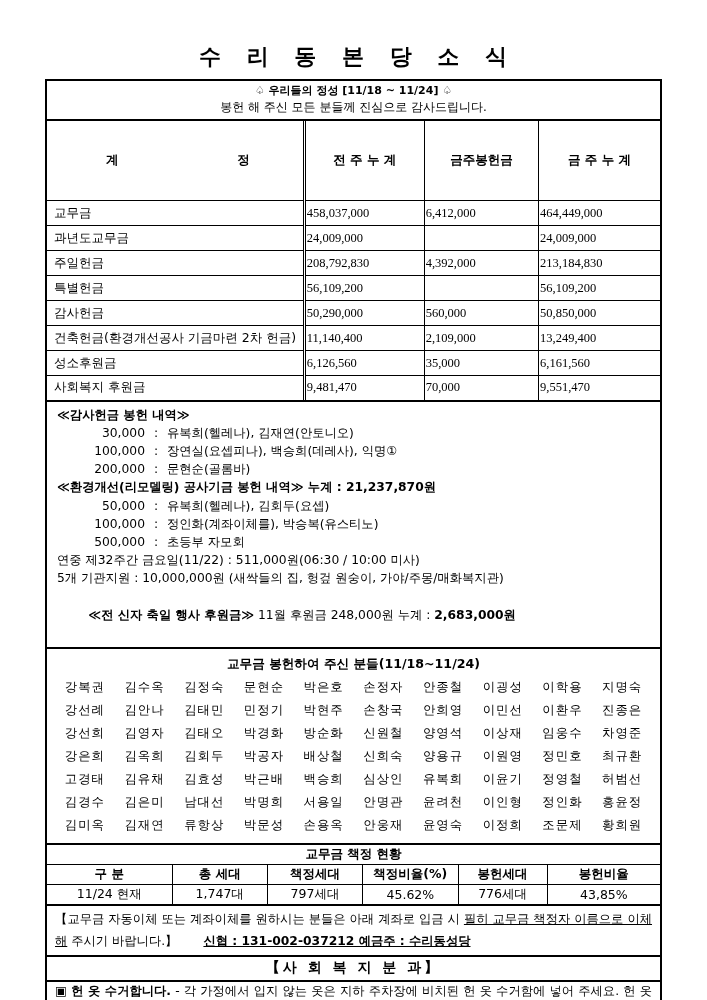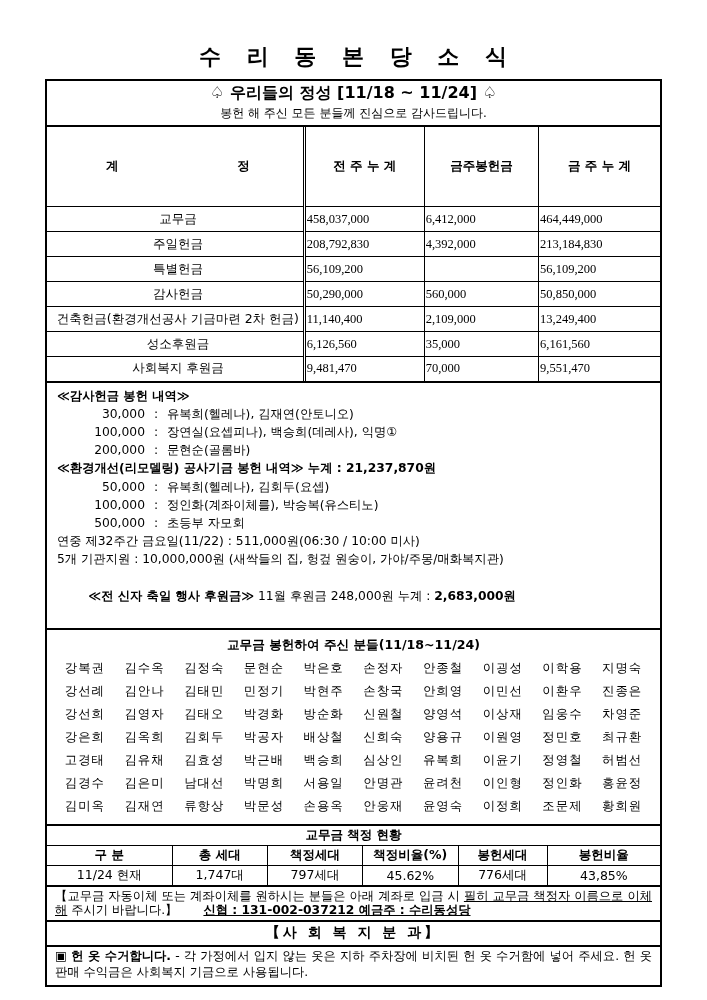--- a/index.html
+++ b/index.html
@@ -12,33 +12,33 @@
   .page-title {
     position:absolute; top:42px; left:4px; width:100%;
     text-align:center; font-size:22px; font-weight:bold; letter-spacing:9px;
   }
   .content { position:absolute; left:45px; top:79px; width:617px; }
   .box { border:2px solid #000; margin-top:-2px; width:100%; }
   .content > *:first-child { margin-top:0; }
 
   
   .devotion { text-align:center; padding:2px 0 3px; }
-  .devotion .l1 { font-size:16px; font-weight:bold; }
+  .devotion .l1 { font-size:11px; font-weight:bold; }
   .devotion .l2 { font-size:12px; margin-top:1px; }
 
   
   table.box { border-collapse:collapse; }
   td, th { border:1px solid #000; font-size:12.5px; white-space:pre-wrap; }
 
   
   .acct th { height:25px; font-weight:bold; }
   .acct td { height:25px; }
   .acct .h1 { }
   .acct .h1 .inner { display:flex; justify-content:space-between; padding:0 52px 0 58px; }
-  .acct td.nm { padding-left:7px; text-align:center; }
+  .acct td.nm { padding-left:7px; text-align:left; }
   .acct td.num { padding-right:8px;font-family:Liberation Serif, serif; }
   .acct th:first-child, .acct td:first-child { border-right:3px double #000; }
 
   
   .details { padding:4px 10px 5px 10px; font-size:12.3px; line-height:18.2px; }
   .dline { white-space:pre-wrap; }
   .d-head { font-weight:bold; }
   .d-item { display:flex; }
   .d-amt { width:88px; text-align:right; flex:none; }
   .d-col { width:22px; text-align:center; flex:none; }
@@ -49,21 +49,21 @@
   .donors-title { text-align:center; font-weight:bold; font-size:12.6px; padding:3px 0 6px 0; }
   .donor-grid { display:grid; grid-template-columns:repeat(10,1fr); row-gap:6px;
                 font-size:12.4px; text-align:center; letter-spacing:1px; }
 
   
   .assess td { text-align:center; height:18px; }
   .assess .ttl { font-weight:bold; height:20px; }
   .assess .hd td { font-weight:bold; }
 
   
-  .notice { padding:2px 8px 3px 8px; font-size:12.3px; line-height:14px; text-align:justify; }
+  .notice { padding:2px 8px 3px 8px; font-size:12.3px; line-height:22px; text-align:justify; }
   .u { text-decoration:underline; }
   .acc-info { font-weight:bold; text-decoration:underline; margin-left:26px; }
 
   
   .wtitle { text-align:center; font-weight:bold; font-size:14px; letter-spacing:3px; padding:2px 0 3px; }
   .wtext { padding:2px 8px 4px 8px; font-size:12.3px; line-height:15.8px; text-align:justify; }
   .wb { font-weight:bold; }
 </style>
 </head>
 <body>
@@ -98,20 +98,26 @@
           <th>금주봉헌금</th>
           <th>금 주 누 계</th>
         </tr>
       </thead>
       <tbody>
           <tr>
           <td class="nm">교무금</td>
           <td class="num">458,037,000</td>
           <td class="num">6,412,000</td>
           <td class="num">464,449,000</td>
+        </tr>
+          <tr>
+          <td class="nm">과년도교무금</td>
+          <td class="num">24,009,000</td>
+          <td class="num"></td>
+          <td class="num">24,009,000</td>
         </tr>
           <tr>
           <td class="nm">주일헌금</td>
           <td class="num">208,792,830</td>
           <td class="num">4,392,000</td>
           <td class="num">213,184,830</td>
         </tr>
           <tr>
           <td class="nm">특별헌금</td>
           <td class="num">56,109,200</td>

